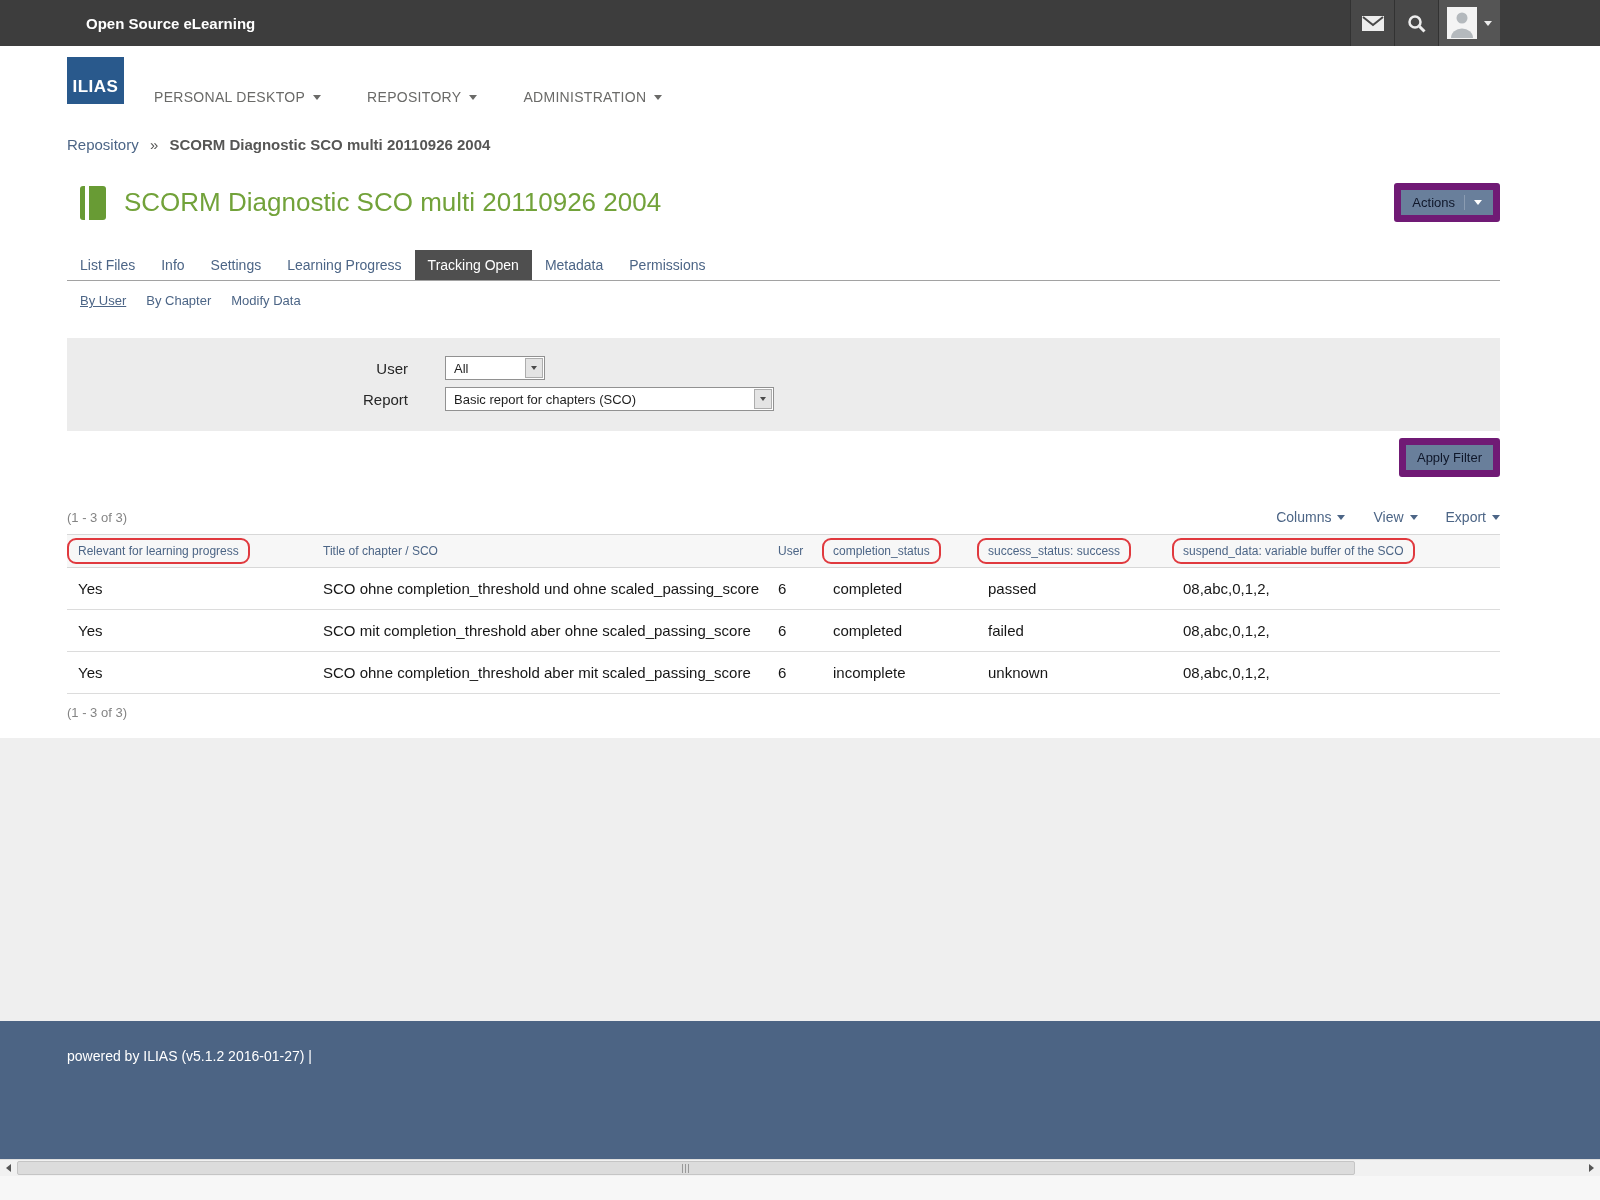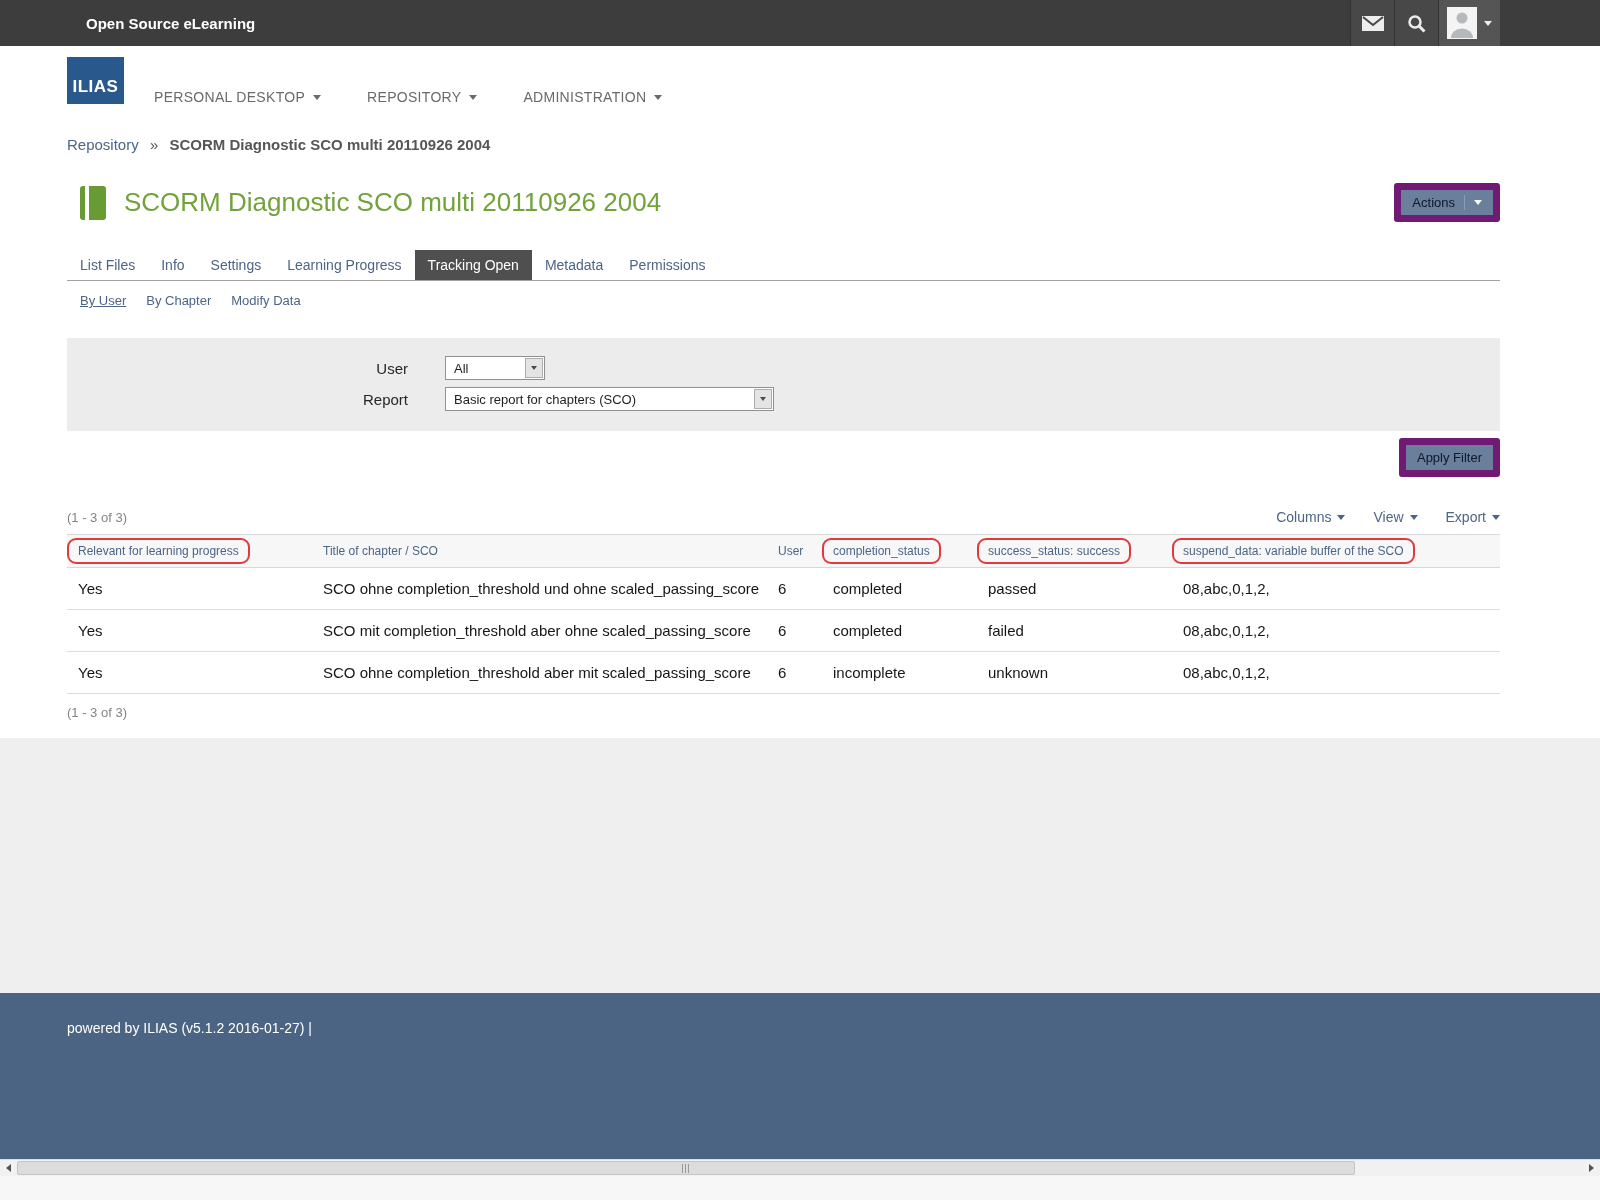--- a/index.html
+++ b/index.html
@@ -83,21 +83,21 @@
     font-weight:normal; text-align:left; font-size:12px; color:#4c6586; padding:9px 11px; cursor:pointer; }
   table.data tbody td { border-bottom:1px solid #dcdcdc; font-size:15px; color:#161616;
     padding:12px 11px; background:#fff; white-space:nowrap; overflow:hidden; }
   .hl { display:inline-block; border:2px solid #e0393e; border-radius:9px; padding:4px 9px;
     margin:-6px 0 -6px -11px; white-space:nowrap; }
   .range-bottom { padding:11px 0 18px; font-size:13px; color:#848484; }
 
   .spacer { flex:1; background:#efefef; }
 
   
-  .footer { height:166px; background:#4c6484; flex-shrink:0; padding:26px 100px 0 67px; }
+  .footer { height:138px; background:#4c6484; flex-shrink:0; padding:26px 100px 0 67px; }
   .footer-text { color:#fff; font-size:14px; cursor:pointer; }
 
   .hscroll { height:17px; background:#f1f1f1; border-top:1px solid #dedede; display:flex;
     align-items:center; flex-shrink:0; }
   .hs-arrow { width:17px; height:17px; display:flex; align-items:center; justify-content:center;
     color:#555; cursor:pointer; flex-shrink:0; }
   .hs-arrow .tri-l { width:0;height:0;border-top:4px solid transparent;border-bottom:4px solid transparent;
     border-right:5px solid #555; }
   .hs-arrow .tri-r { width:0;height:0;border-top:4px solid transparent;border-bottom:4px solid transparent;
     border-left:5px solid #555; }

